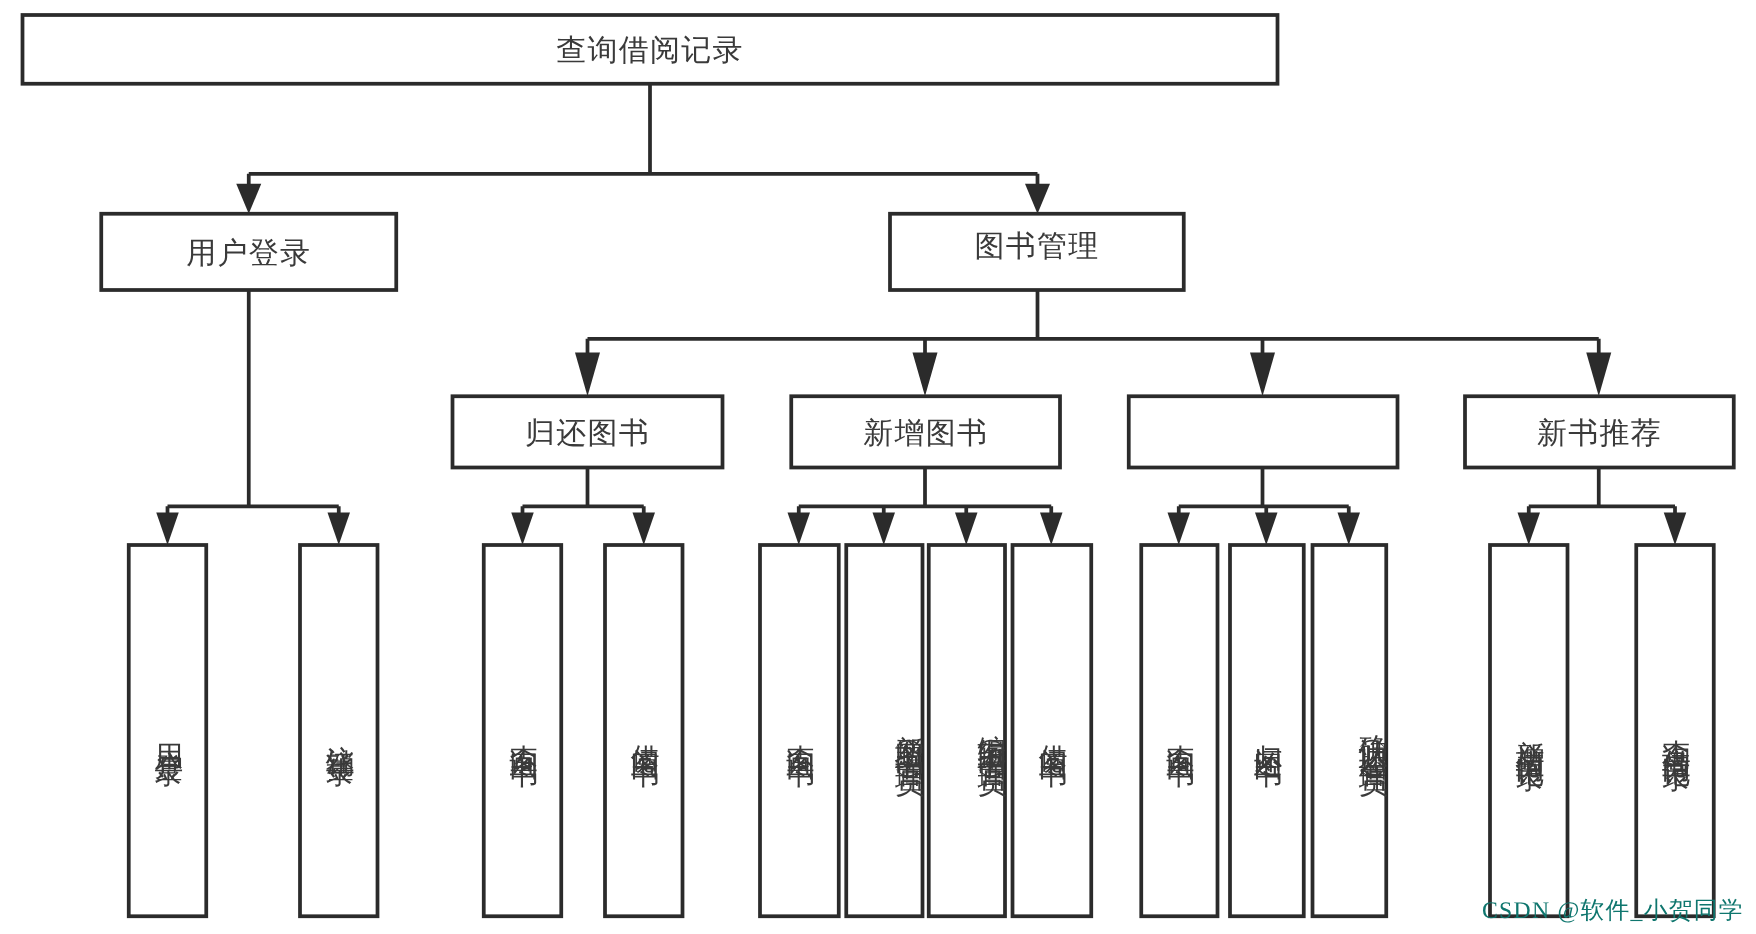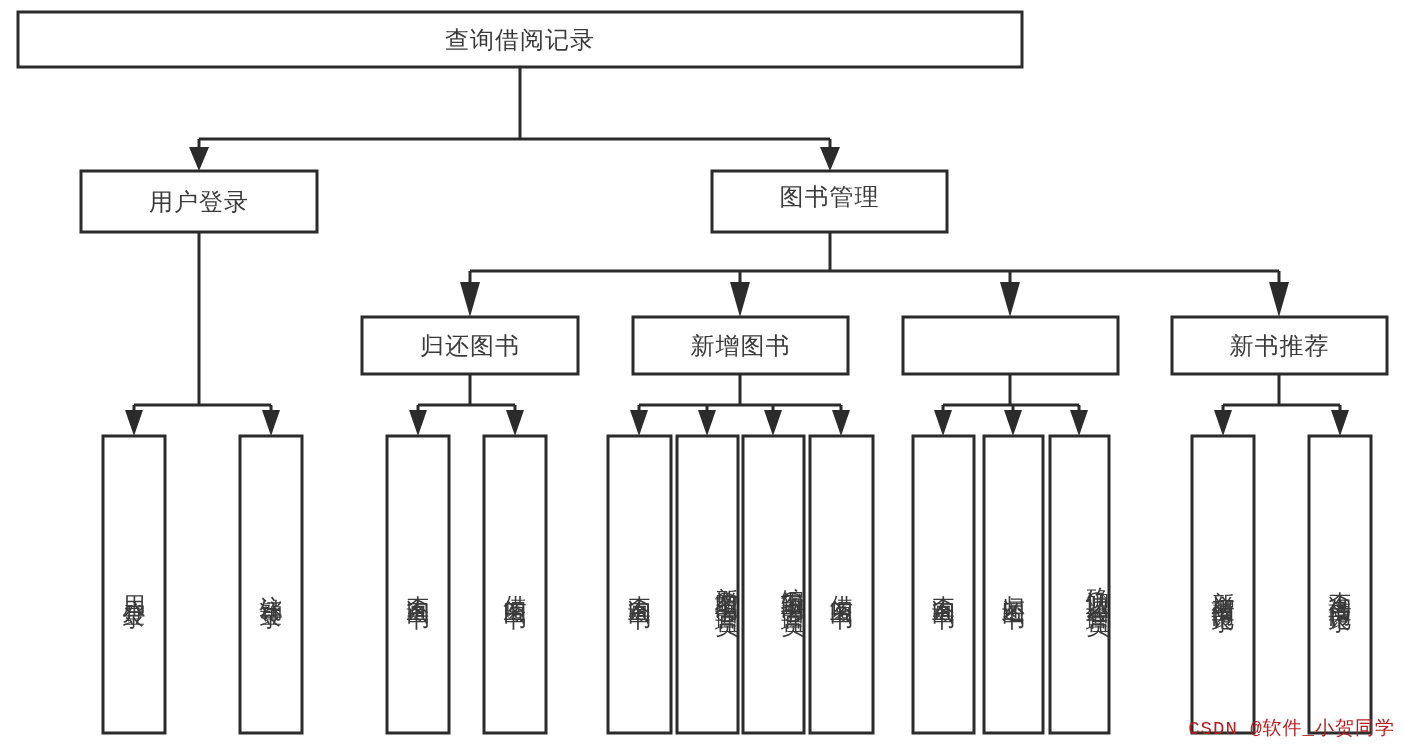--- a/index.html
+++ b/index.html
@@ -67,23 +67,23 @@
     letter-spacing: 1px;
     color: #3a3a3a;
     white-space: nowrap;
     pointer-events: none;
   }
   #watermark {
     position: absolute;
     right: 10px;
     bottom: 6px;
     font-size: 19px;
-    color: #b91c1c;
+    color: #0f766e;
     letter-spacing: 1px;
-    font-family: Liberation Mono, monospace;
+    font-family: Liberation Serif, serif;
     white-space: nowrap;
     margin-top: 48px;
   }
 </style>
 </head>
 <body>
 
 <div id="diagram-root">
 
   <svg id="tree-svg" viewBox="0 0 1405 747" xmlns="http://www.w3.org/2000/svg">

